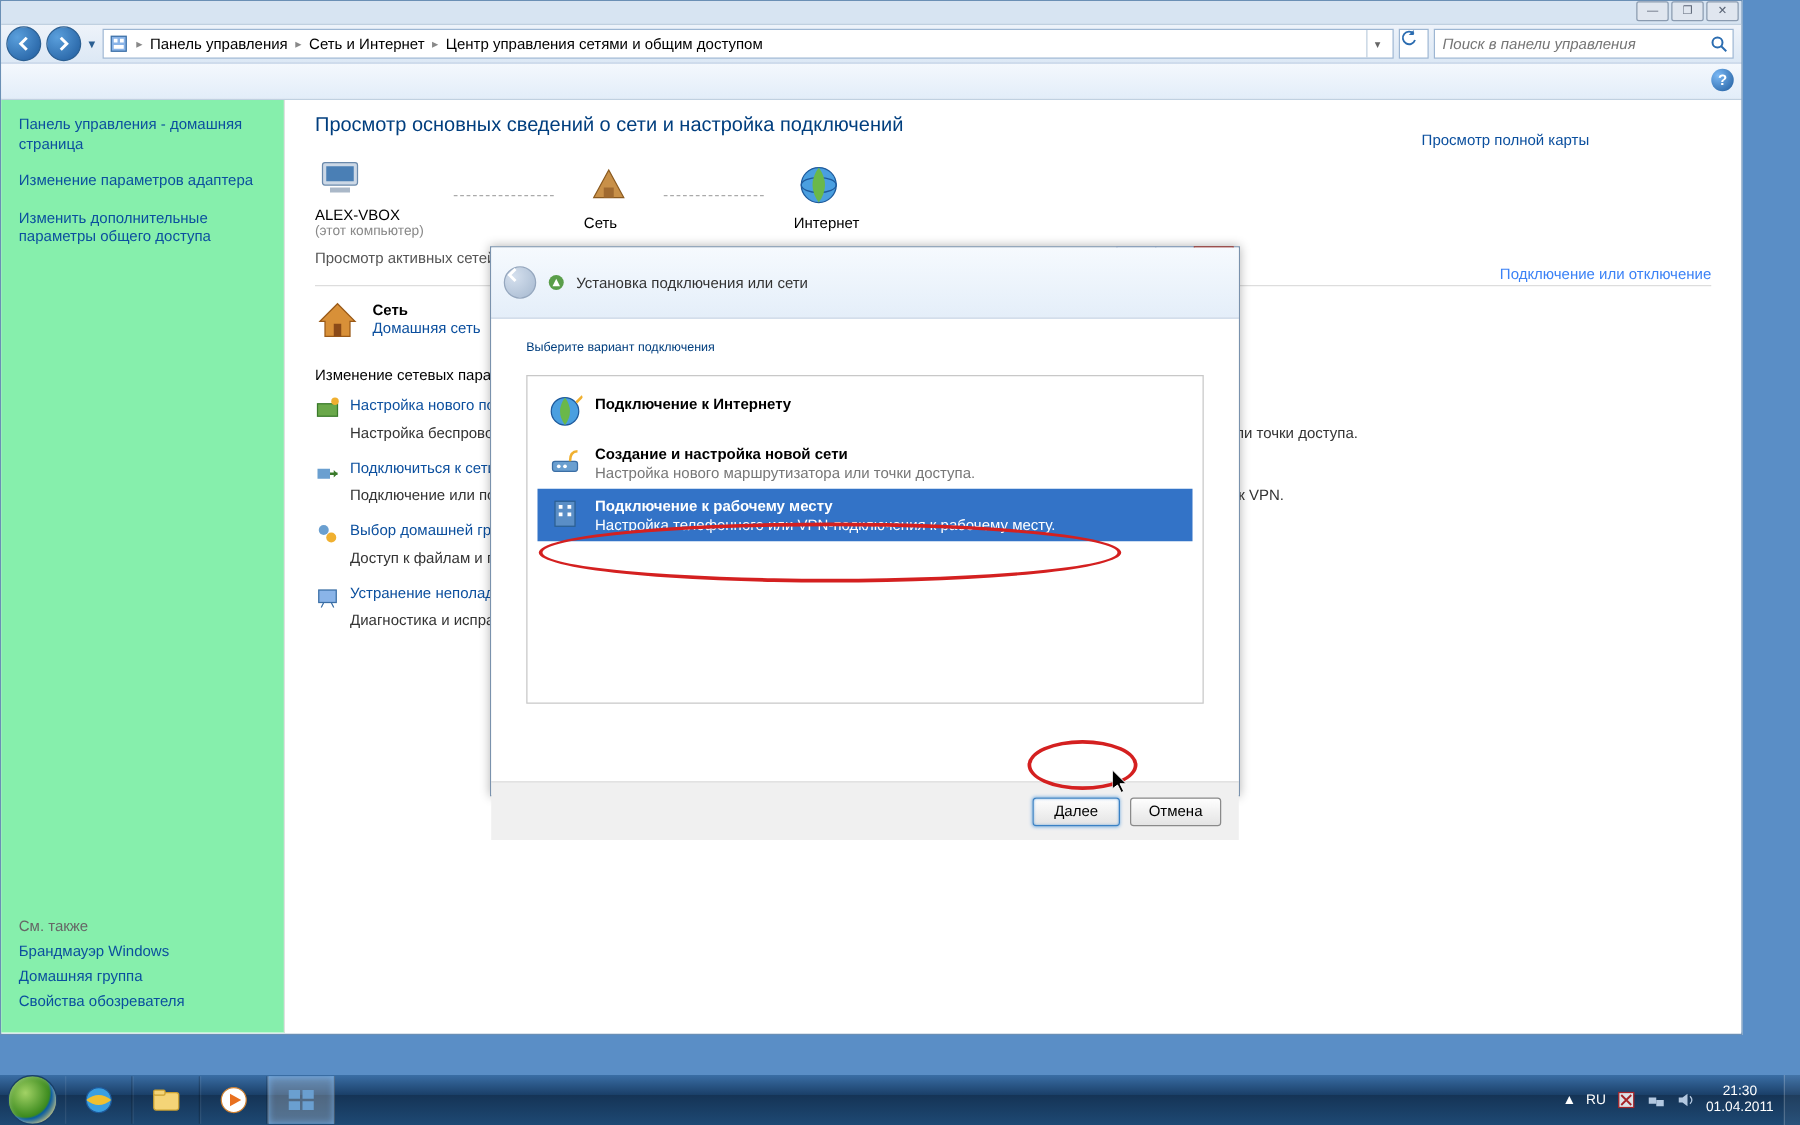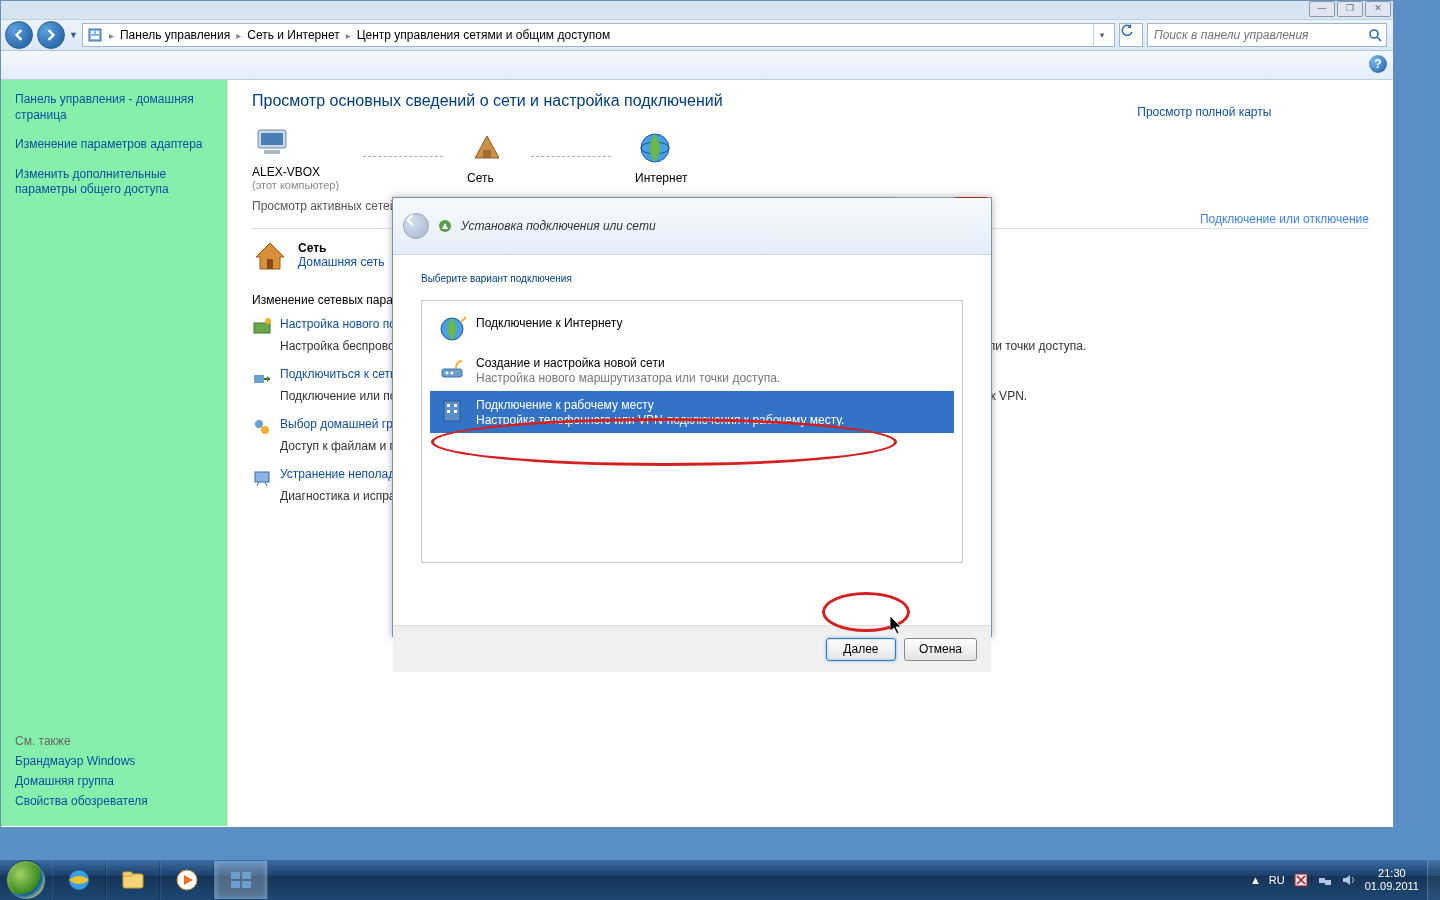--- a/index.html
+++ b/index.html
@@ -40,30 +40,30 @@
 .net-home .house{width:36px;height:36px;}
 .change-params .cp-link{color:#0b4f9e;font-size:12px;}
 .change-params .cp-desc{color:#333;font-size:12px;margin-bottom:14px;margin-left:28px;}
 .cp-row{display:flex;align-items:flex-start;gap:8px;margin-bottom:2px;}
 .cp-ico{width:20px;height:20px;}
 
 .dialog{position:absolute;left:392px;top:197px;width:598px;height:438px;background:#f0f0f0;border:1px solid #7a92ad;box-shadow:0 0 8px rgba(0,0,0,.3);}
 .dlg-title{height:56px;background:linear-gradient(#f6fafe,#e4eef9);display:flex;align-items:center;padding:0 10px;gap:8px;border-bottom:1px solid #c8d6e8;position:relative;}
 .dlg-back{width:24px;height:24px;border-radius:50%;background:radial-gradient(circle at 30% 30%,#d5e0ee,#a5b8cf);border:1px solid #95a7be;color:#fff;text-align:center;line-height:22px;font-size:14px;}
 .dlg-ico{width:16px;height:16px;}
-.dlg-title-text{font-size:12px;color:#333;font-style:italic;}
+.dlg-title-text{font-size:12px;color:#333;}
 .dlg-wc{position:absolute;right:4px;top:-1px;display:flex;}
 .dlg-wc .wb{width:30px;height:18px;background:linear-gradient(#f2f5fa,#d8e2ef);border:1px solid #8aa0bc;margin-left:-1px;text-align:center;font-size:11px;line-height:16px;color:#4a5a70;cursor:default;}
 .dlg-wc .wb.close{background:linear-gradient(#e27a74,#c63a2f);color:#fff;border-color:#9b352b;}
 .dlg-body{background:#fff;height:334px;padding:18px 28px;}
 .dlg-h{color:#003e7e;font-size:10px;font-weight:normal;margin:0 0 16px;}
 .opt-list{border:1px solid #c8c8c8;height:245px;padding:8px;}
 .opt-item{display:flex;align-items:flex-start;gap:10px;padding:6px 8px;cursor:default;}
 .opt-item .ico{width:28px;height:28px;flex-shrink:0;}
-.opt-t{font-size:12px;color:#000;line-height:1.35;}
+.opt-t{font-size:12px;color:#000;line-height:1.35;font-weight:bold;}
 .opt-d{font-size:12px;color:#777;}
 .opt-item.selected{background:#3373c7;}
 .opt-item.selected .opt-t,.opt-item.selected .opt-d{color:#fff;}
 .dlg-footer{height:46px;background:#f0f0f0;display:flex;align-items:center;justify-content:flex-end;padding:0 14px;gap:8px;border-top:1px solid #ddd;}
 .dlg-btn{min-width:70px;height:23px;background:linear-gradient(#fefefe,#e4e4e4);border:1px solid #8a8a8a;border-radius:3px;font-size:12px;cursor:default;padding:0 14px;}
 .dlg-btn.primary{border:1px solid #3a81c4;box-shadow:0 0 2px #6fa9df inset,0 0 3px #6fa9df;}
 
 .red-ellipse{position:absolute;border:3px solid #d42020;border-radius:50%;pointer-events:none;}
 .re1{left:431px;top:418px;width:460px;height:42px;}
 .re2{left:822px;top:592px;width:82px;height:34px;}
@@ -378,17 +378,17 @@
         </svg>
       </span>
     <span class="tic">
         <svg width="16" height="16">
           <path d="M2 6 L5 6 L9 3 L9 13 L5 10 L2 10 Z" fill="#cfe2f8"></path>
           <path d="M11 5 Q14 8 11 11" stroke="#cfe2f8" fill="none"></path>
         </svg>
       </span>
     <div class="clock">
       <div>21:30</div>
-      <div>01.09.2011</div>
+      <div>01.04.2011</div>
     </div>
   </div>
   <div class="show-desktop"></div>
 </div>
 
 </body></html>

